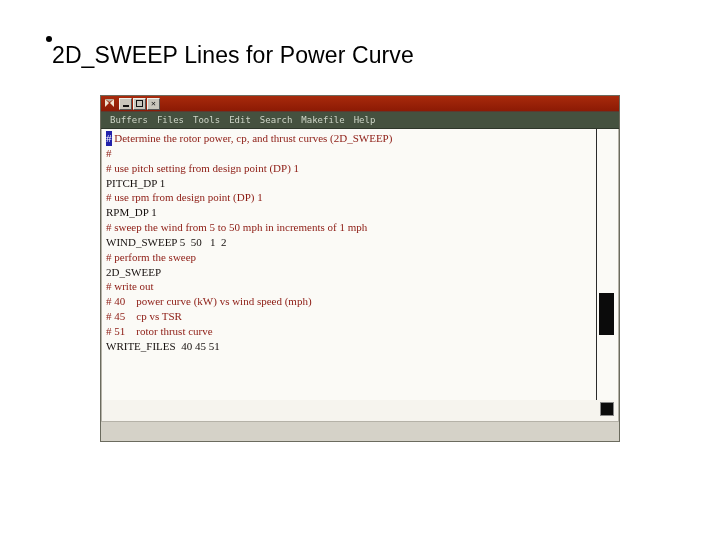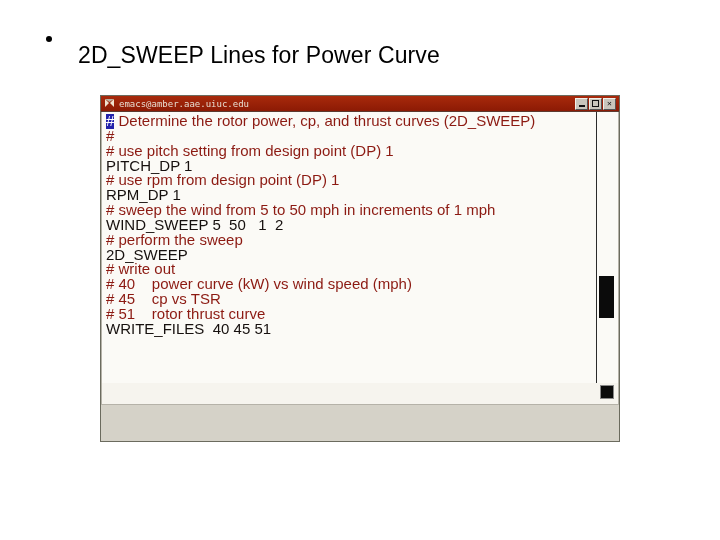--- a/index.html
+++ b/index.html
@@ -15,21 +15,21 @@
     position: relative;
   }
 
   
   .slide-title {
     position: absolute;
     left: 46px;
     top: 42px;
     display: flex;
     align-items: flex-start;
-    gap: 26px;
+    gap: 0;
   }
   .bullet-dot {
     width: 6px;
     height: 6px;
     border-radius: 50%;
     background: #000;
     flex: 0 0 auto;
     position: relative;
     top: -6px;
   }
@@ -134,22 +134,22 @@
     border-left: 1px solid #b5b2a8;
     border-right: 1px solid #b5b2a8;
     box-sizing: border-box;
     overflow: hidden;
   }
   .code-block {
     position: absolute;
     left: 4px;
     top: 2px;
     right: 28px;
-    font-family: Liberation Sans, sans-serif;
-    font-size: 15px;
+    font-family: Liberation Serif, serif;
+    font-size: 11px;
     line-height: 14.85px;
     white-space: pre;
     color: #8c1a12;
   }
   .code-line { white-space: pre; height: 14.85px; }
   .code-line.cmd { color: #16100e; }
   .cursor-block {
     display: inline-block;
     background: #2222aa;
     color: #ffffff;
@@ -229,32 +229,40 @@
 <div class="emacs-window">
 
   <div class="titlebar">
     <span class="titlebar-icon">
       <svg width="11" height="11" viewBox="0 0 11 11">
         <path d="M1 1 L5 5 L1 9 Z" fill="#f0e2cf"></path>
         <path d="M10 1 L6 5 L10 9 Z" fill="#f0e2cf"></path>
         <path d="M1 1 L10 1 L5.5 4 Z" fill="#b9b0a0"></path>
       </svg>
     </span>
-    <span class="titlebar-text">emacs@amber.aae.uiuc.edu</span>
     <span class="win-buttons">
       <span class="win-btn">
           <span class="glyph-min"></span>
         </span>
       <span class="win-btn">
           <span class="glyph-max"></span>
         </span>
       <span class="win-btn">✕</span>
     </span>
   </div>
 
+  <div class="menubar">
+    <span class="menu-item">Buffers</span>
+    <span class="menu-item">Files</span>
+    <span class="menu-item">Tools</span>
+    <span class="menu-item">Edit</span>
+    <span class="menu-item">Search</span>
+    <span class="menu-item">Makefile</span>
+    <span class="menu-item">Help</span>
+  </div>
 
   <div class="editor-area">
     <div class="code-block" id="code-block"><div class="code-line"><span class="cursor-block">#</span> Determine the rotor power, cp, and thrust curves (2D_SWEEP)</div><div class="code-line">#</div><div class="code-line"># use pitch setting from design point (DP) 1</div><div class="code-line cmd">PITCH_DP 1</div><div class="code-line"># use rpm from design point (DP) 1</div><div class="code-line cmd">RPM_DP 1</div><div class="code-line"># sweep the wind from 5 to 50 mph in increments of 1 mph</div><div class="code-line cmd">WIND_SWEEP 5  50   1  2</div><div class="code-line"># perform the sweep</div><div class="code-line cmd">2D_SWEEP</div><div class="code-line"># write out</div><div class="code-line"># 40    power curve (kW) vs wind speed (mph)</div><div class="code-line"># 45    cp vs TSR</div><div class="code-line"># 51    rotor thrust curve</div><div class="code-line cmd">WRITE_FILES  40 45 51</div></div>
     <div class="scroll-track">
       <div class="scroll-thumb"></div>
     </div>
   </div>
 
 
   <div class="minibuffer">

